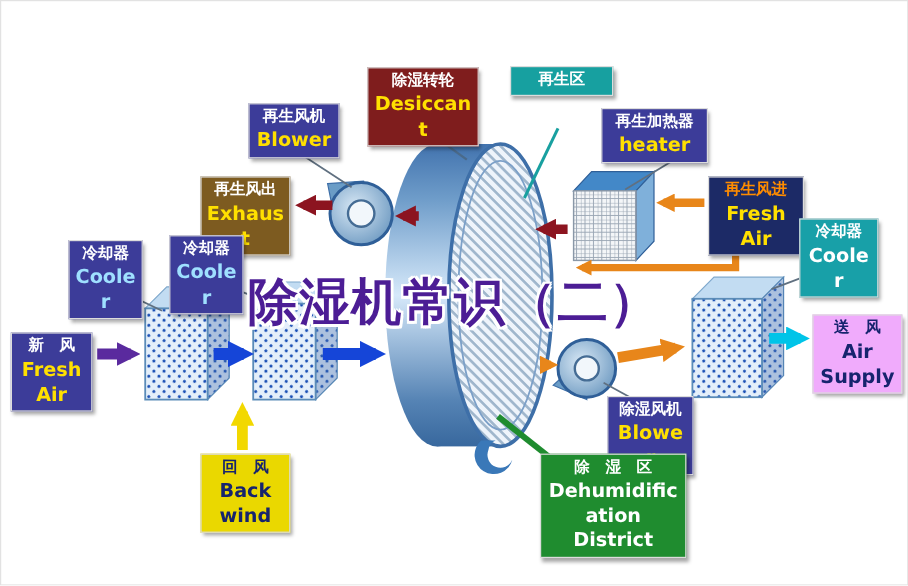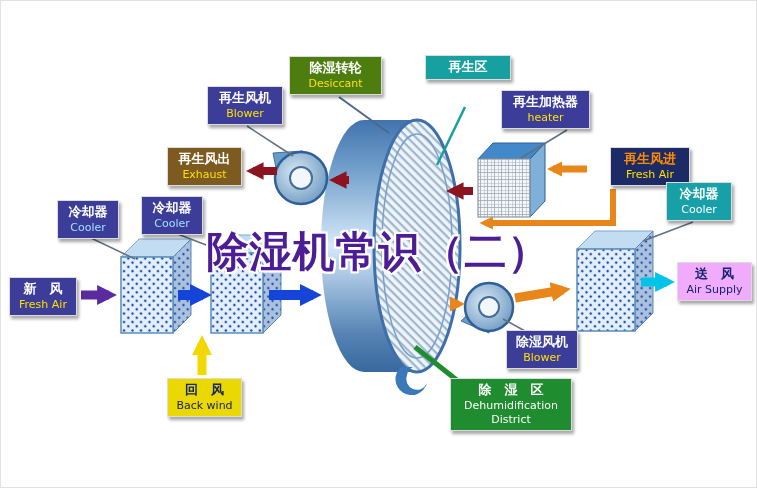--- a/index.html
+++ b/index.html
@@ -8,31 +8,31 @@
     font-family:"DejaVu Sans","Liberation Sans",sans-serif;
     border:1px solid #e2e2e2;box-sizing:border-box;
   }
   #art{position:absolute;left:0;top:0;z-index:1;}
   .label{
     position:absolute;z-index:2;text-align:center;padding:3px 4px;box-sizing:border-box;
     border:1px solid #dcdcdc;box-shadow:2px 3px 3px rgba(0,0,0,.35);
     line-height:1.3;overflow-wrap:break-word;
   }
   .zh{font-size:13px;font-weight:bold;color:#ffffff;}
-  .en{font-size:11px;font-weight:normal;color:#ffe000;}
+  .en{font-size:16px;font-weight:bold;color:#ffe000;}
   .en-cyan{color:#9fe0ff;}
   .en-white{color:#ffffff;}
   .zh-orange{color:#ff8c00;}
   .dark .zh,.dark .en{color:#16246e;}
   .bg-indigo{background:#3c3c99;}
-  .bg-steel{background:#4d7c0f;}
+  .bg-steel{background:#7f1d1d;margin-left:17px;}
   .bg-teal{background:#17a0a0;}
   .bg-tealbox{background:#18a0a8;}
   .bg-brown{background:#7d5b20;}
-  .bg-navy{background:#1c2a66;margin-left:20px;}
+  .bg-navy{background:#1c2a66;}
   .bg-yellow{background:#ead800;}
   .bg-cyan{background:#f0abfc;}
   .bg-green{background:#1f8c2f;}
   
   #lb-regen-blower{left:206px;top:85px;width:76px;}
   #lb-desiccant{left:288px;top:55px;width:93px;}
   #lb-regen-area{left:424px;top:54px;width:86px;}
   #lb-regen-heater{left:500px;top:89px;width:89px;}
   #lb-exhaust{left:166px;top:146px;width:75px;}
   #lb-regen-fresh-air{left:589px;top:146px;width:80px;}

